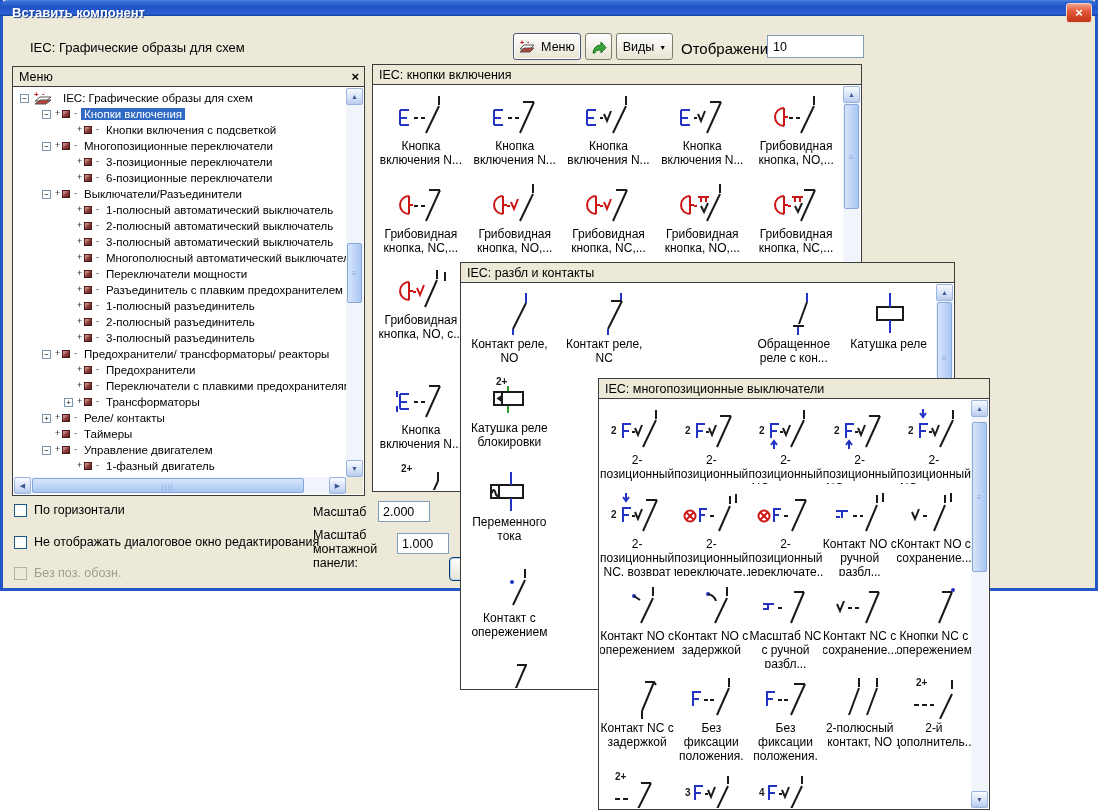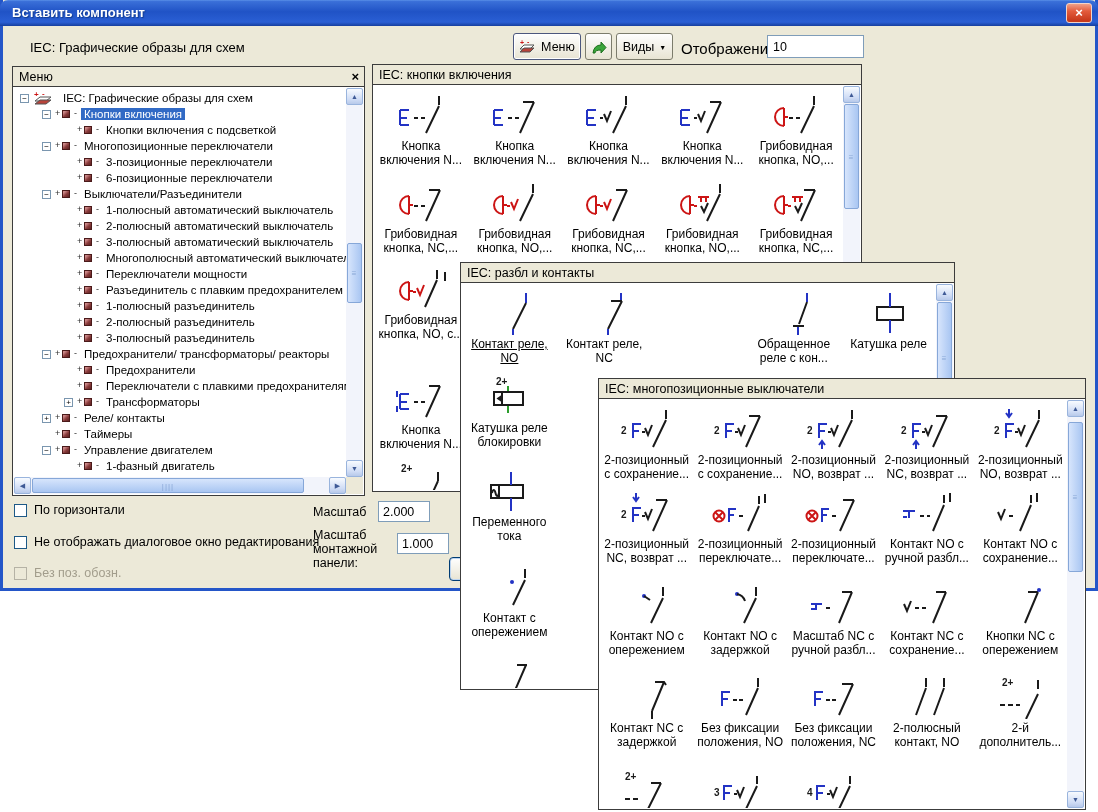--- a/index.html
+++ b/index.html
@@ -3,21 +3,21 @@
 <meta charset="utf-8">
 <style>
   * { box-sizing: border-box; margin: 0; padding: 0; }
   html, body { width: 1098px; height: 812px; background: #ffffff; overflow: hidden;
     font-family: "Liberation Sans", sans-serif; }
   #stage { position: relative; width: 1098px; height: 812px; background: #fff; }
 
   
   .dialog { position: absolute; left: 0; top: 0; width: 1098px; height: 591px;
     background: #ece9d8; border: 3px solid #2456c8; border-top: 0; z-index: 1; }
-  .titlebar { position: absolute; left: 0; top: 0; width: 1098px; height: 26px; z-index: 50;
+  .titlebar { position: absolute; left: 0; top: 0; width: 1098px; height: 16px; z-index: 50;
     background: linear-gradient(180deg,#5a90e8 0%,#3a6fd8 6%,#2053c6 45%,#2a5fd4 85%,#16屏3f9e 100%);
     background: linear-gradient(180deg,#5a90e8 0%,#3a6fd8 6%,#2053c6 45%,#2a5fd4 85%,#163f9e 100%);
     border-radius: 8px 8px 0 0; }
   .titlebar-text { position: absolute; left: 12px; top: 5px; color: #fff; font-size: 13px;
     font-weight: bold; text-shadow: 1px 1px 1px #113a8c; }
   .close-btn { position: absolute; right: 6px; top: 3px; width: 26px; height: 20px;
     background: linear-gradient(180deg,#f0a088 0%,#e35b3c 40%,#c83a1d 90%);
     border: 1px solid #f2d4c8; border-radius: 3px; color: #fff; font-size: 13px; font-weight: bold;
     text-align: center; line-height: 18px; cursor: pointer; }
 
@@ -512,21 +512,21 @@
           <div class="sb-btn" style="top:0;">▲</div>
           <div class="sb-thumb" style="top:18px;height:105px;">
             <span class="grip">≡</span>
           </div>
           <div class="sb-btn" style="bottom:0;">▼</div>
         </div>
       </div>
       <div class="panel" style="left: 460px; top: 262px; width: 495px; height: 428px; z-index: 20;">
         <div class="panel-header"><span>IEC: разбл и контакты</span></div>
         <div class="panel-grid" style="grid-template-rows: 84px 94px 96px 94px 80px;">
-          <div class="cell" style="grid-area: 1 / 1; text-decoration: underline;">
+          <div class="cell" style="grid-area: 1 / 1;">
             <svg width="64" height="44" viewBox="0 0 64 44">
               <path d="M49 2 v10" fill="none" stroke="#2333c4" stroke-width="2"></path>
               <path d="M36 38 L49 12" fill="none" stroke="#1a1a1a" stroke-width="2"></path>
               <path d="M36 38 v8" fill="none" stroke="#2333c4" stroke-width="2"></path>
             </svg>
             <div class="cap">Контакт реле, NO</div>
           </div>
           <div class="cell" style="grid-area: 1 / 2;">
             <svg width="64" height="44" viewBox="0 0 64 44">
               <path d="M49 2 v8" fill="none" stroke="#2333c4" stroke-width="2"></path>
@@ -582,21 +582,21 @@
           </div>
         </div>
         <div class="vsb" style="right: 1px; top: 21px; bottom: 1px;">
           <div class="sb-btn" style="top:0;">▲</div>
           <div class="sb-thumb" style="top:18px;height:112px;">
             <span class="grip">≡</span>
           </div>
           <div class="sb-btn" style="bottom:0;">▼</div>
         </div>
       </div>
-      <div class="panel" style="left: 598px; top: 378px; width: 488px; height: 432px; z-index: 30;">
+      <div class="panel" style="left: 598px; top: 378px; width: 392px; height: 432px; z-index: 30;">
         <div class="panel-header"><span>IEC: многопозиционные выключатели</span></div>
         <div class="panel-grid" style="grid-template-rows: 84px 92px 92px 92px 70px;">
           <div class="cell" style="grid-area: 1 / 1;">
             <svg width="64" height="44" viewBox="0 0 64 44">
               <text x="6" y="27" font-size="10" font-weight="bold" fill="#1a1a1a" font-family="&quot;Liberation Sans&quot;, sans-serif">2</text>
               <path d="M18 31 V17 h8 M18 24 h6" fill="none" stroke="#2333c4" stroke-width="2"></path>
               <path d="M27 25 h3" fill="none" stroke="#1a1a1a" stroke-width="2"></path>
               <path d="M30 21 l3 7 l4 -10" fill="none" stroke="#1a1a1a" stroke-width="2"></path>
               <path d="M51 3 v9 M38 40 L51 13" fill="none" stroke="#1a1a1a" stroke-width="2"></path>
             </svg>

